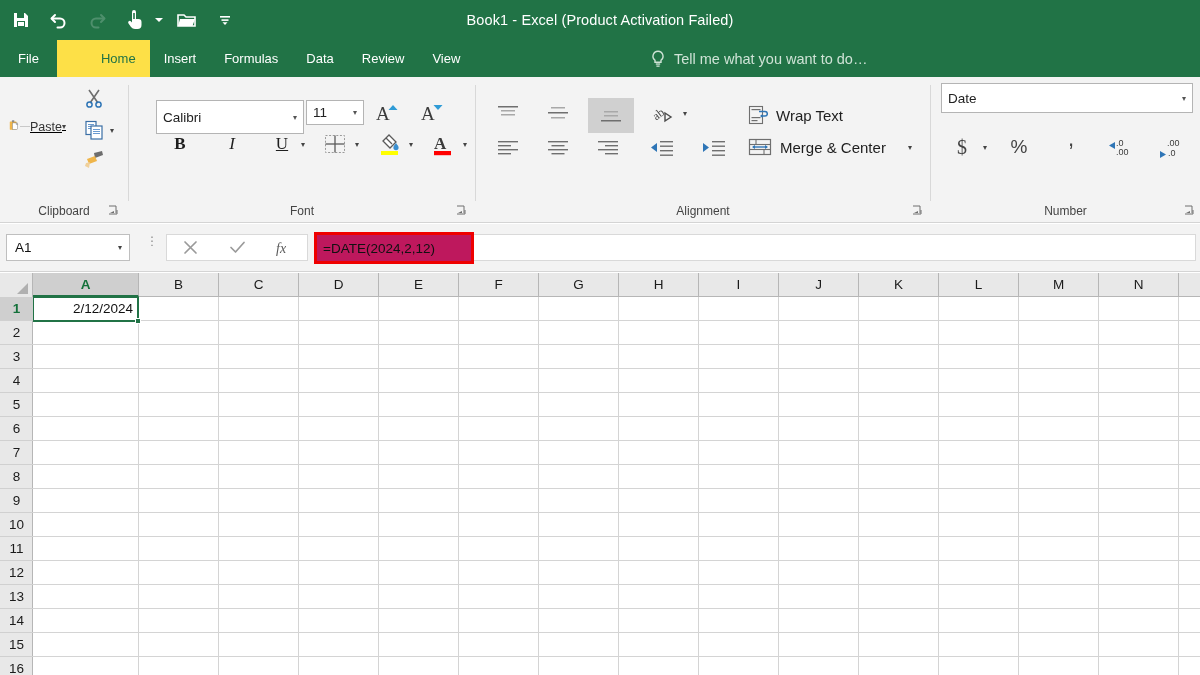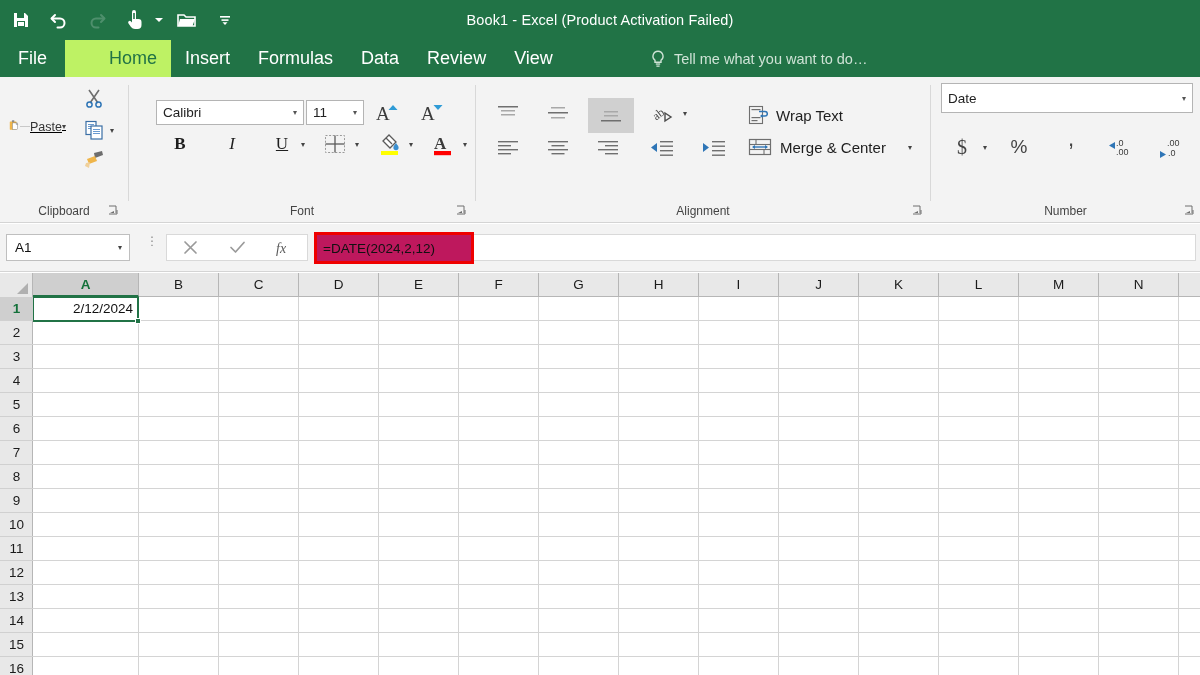--- a/index.html
+++ b/index.html
@@ -33,24 +33,24 @@
   }
 
   
   .tabstrip {
     position: absolute; left: 0; top: 40px; width: 1200px; height: 37px;
     background: #217346;
   }
   .tabs { position: absolute; left: 0; top: 0; height: 37px; display: flex; align-items: stretch; }
   .tab {
     display: flex; align-items: center; padding: 0 14px;
-    color: #ffffff; font-size: 18px; height: 37px;
+    color: #ffffff; font-size: 13px; height: 37px;
   }
   .tab.file { padding: 0 18px; }
-  .tab.active { background: #bef264; color: #217346; padding-left: 44px; }
+  .tab.active { background: #fde047; color: #217346; padding-left: 44px; }
   .tellme {
     position: absolute; left: 650px; top: 0; height: 37px;
     display: flex; align-items: center; gap: 8px;
     color: #cfe3d6; font-size: 14.5px;
   }
   .bulb { width: 16px; height: 18px; }
 
   
   .ribbon {
     position: absolute; left: 0; top: 77px; width: 1200px; height: 146px;
@@ -289,21 +289,21 @@
     </div>
     <div class="grp-label" style="left:0;width:128px">Clipboard</div>
     <div class="dialog-launcher" style="left:108px">
       <svg width="10" height="10" viewBox="0 0 10 10">
           <path d="M1 1 h7 v7" fill="none" stroke="#6f6f6f" stroke-width="1"></path>
           <path d="M1 9 L9 9 L9 5" fill="none" stroke="#6f6f6f" stroke-width="1"></path>
           <path d="M2 8 L6 8 L6 6z" fill="#6f6f6f"></path>
         </svg>
     </div>
 
-    <div class="combo" style="left:156px;top:23px;width:148px;height:25px">
+    <div class="combo" style="left:156px;top:23px;width:148px;height:34px">
       <span class="cv">Calibri</span>
       <span class="cd">▾</span>
     </div>
     <div class="combo" style="left:306px;top:23px;width:58px;height:25px">
       <span class="cv">11</span>
       <span class="cd">▾</span>
     </div>
     <div class="rb" style="left:372px;top:22px;width:32px;height:28px">
       <svg width="26" height="24" viewBox="0 0 26 24">
           <text x="1" y="19" font-family="Liberation Serif, serif" font-size="19" fill="#3b3b3b">A</text>

